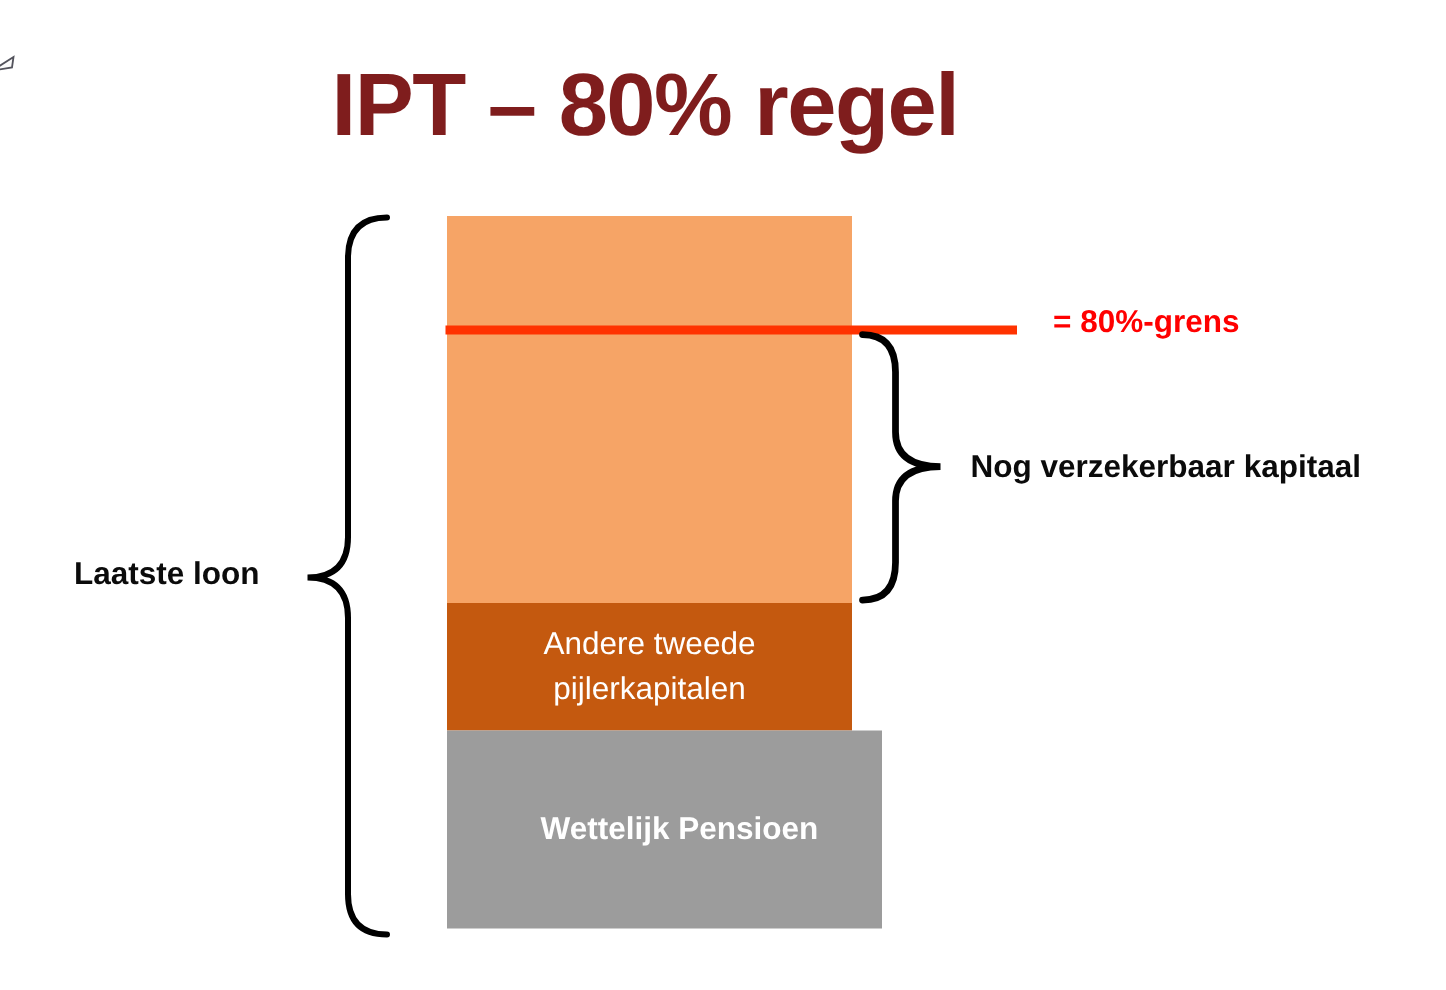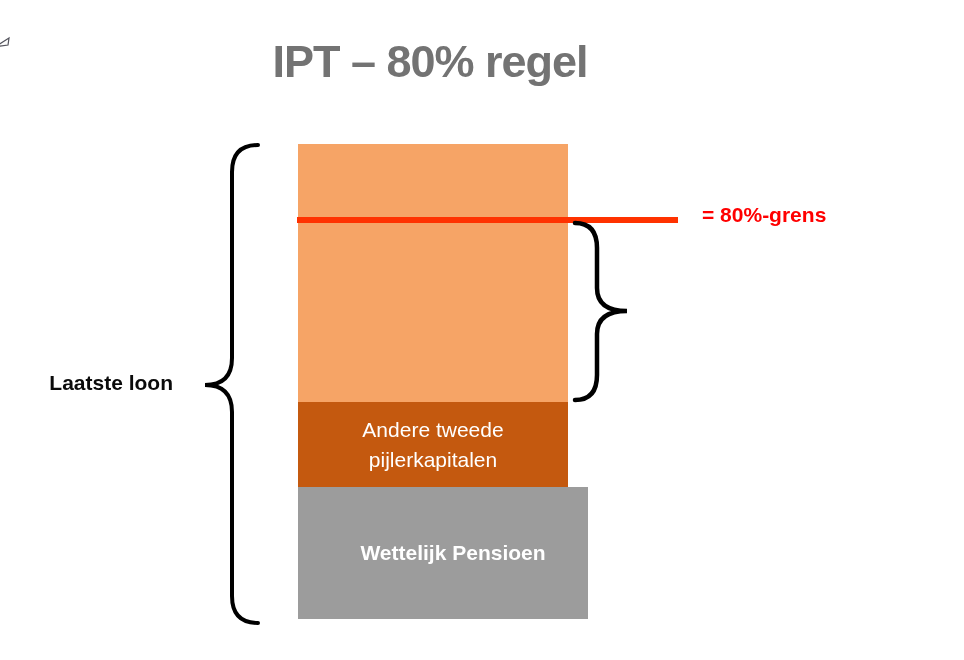--- a/index.html
+++ b/index.html
@@ -15,24 +15,24 @@
     background: #ffffff;
     overflow: hidden;
   }
   .abs { position: absolute; }
 
   .slide-title {
     left: 170px;
     top: 36px;
     width: 520px;
     text-align: center;
-    font-size: 45px;
+    font-size: 59px;
     font-weight: 700;
     letter-spacing: -1px;
-    color: #737373;
+    color: #7f1d1d;
     white-space: nowrap;
   }
 
   
   .bar-column {
     left: 298px;
     top: 144px;
     width: 270px;
     height: 475px;
     display: flex;
@@ -111,14 +111,15 @@
   </div>
 
   <div class="abs limit-line" style="background-color: rgb(255, 50, 0);"></div>
 
   <div class="abs limit-label" style="color: rgb(255, 0, 0); text-align: center;">= 80%-grens</div>
 
   <svg class="abs brace-right" width="72" height="192" viewBox="0 0 72 192">
     <path d="M9 7 Q31 7 31 32 L31 72 Q31 95 61 95 Q31 95 31 118 L31 159 Q31 184 9 184" fill="none" stroke="#000000" stroke-width="4.5" stroke-linecap="round"></path>
   </svg>
 
+  <div class="abs insurable-label">Nog verzekerbaar kapitaal</div>
 
 </div>
 
 </body></html>

